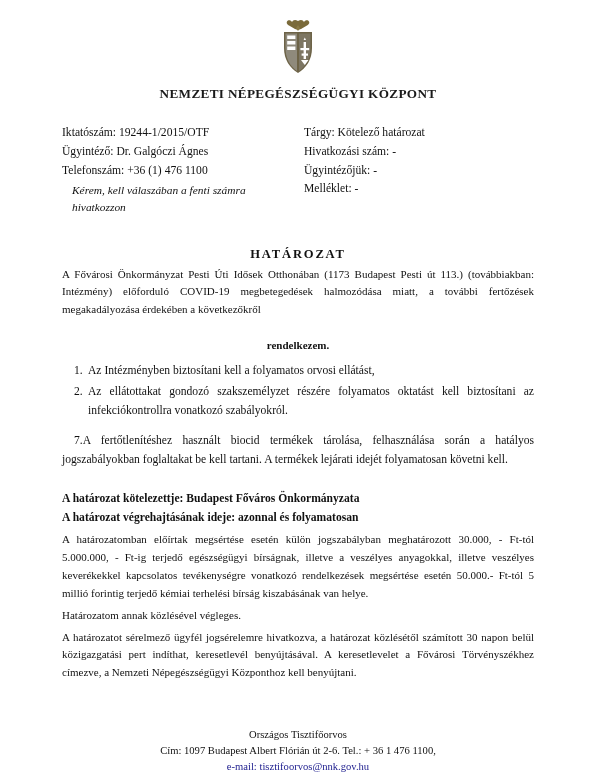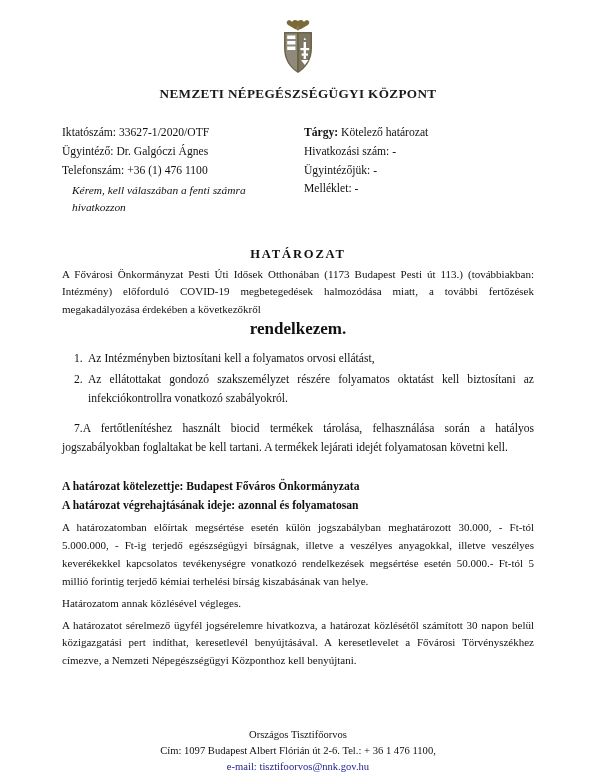--- a/index.html
+++ b/index.html
@@ -51,21 +51,21 @@
     width: 242px;
     flex: 0 0 242px;
   }
   .meta-col-right {
     flex: 1 1 auto;
   }
   .meta-row {
     white-space: nowrap;
   }
   .meta-label-bold {
-    font-weight: bold;
+    font-weight: normal;
   }
   .note-italic {
     font-style: italic;
     font-size: 11.4px;
     line-height: 1.5;
     margin-top: 2px;
     padding-left: 10px;
     max-width: 225px;
   }
   .doc-title {
@@ -77,22 +77,22 @@
   }
   p.body-text {
     font-size: 11px;
     line-height: 1.62;
     text-align: justify;
     margin: 4px 0 0 0;
   }
   .center-bold {
     text-align: center;
     font-weight: bold;
-    font-size: 17px;
-    margin-top: 0;
+    font-size: 11px;
+    margin-top: 20px;
   }
   .list-block {
     margin-top: 11px;
   }
   .list-item {
     font-size: 11.6px;
     line-height: 1.62;
     text-align: justify;
     display: flex;
     margin-top: 2px;
@@ -158,21 +158,21 @@
       <rect x="25.4" y="30" width="8.8" height="2.2" fill="#ffffff"></rect>
       <rect x="26.6" y="35.5" width="6.4" height="2.2" fill="#ffffff"></rect>
       <path d="M29.8 19.5 L31 22 L28.6 22 Z" fill="#ffffff"></path>
     </svg>
   </div>
 
   <div class="org-title">NEMZETI NÉPEGÉSZSÉGÜGYI KÖZPONT</div>
 
   <div class="meta">
     <div class="meta-col-left">
-      <div class="meta-row">Iktatószám: 33627-1/2020/OTF</div>
+      <div class="meta-row">Iktatószám: 19244-1/2015/OTF</div>
       <div class="meta-row">Ügyintéző: Dr. Galgóczi Ágnes</div>
       <div class="meta-row">Telefonszám: +36 (1) 476 1100</div>
       <div class="note-italic">Kérem, kell válaszában a fenti számra hivatkozzon</div>
     </div>
     <div class="meta-col-right">
       <div class="meta-row">
         <span class="meta-label-bold">Tárgy:</span>
         <span>Kötelező határozat</span>
       </div>
       <div class="meta-row">

